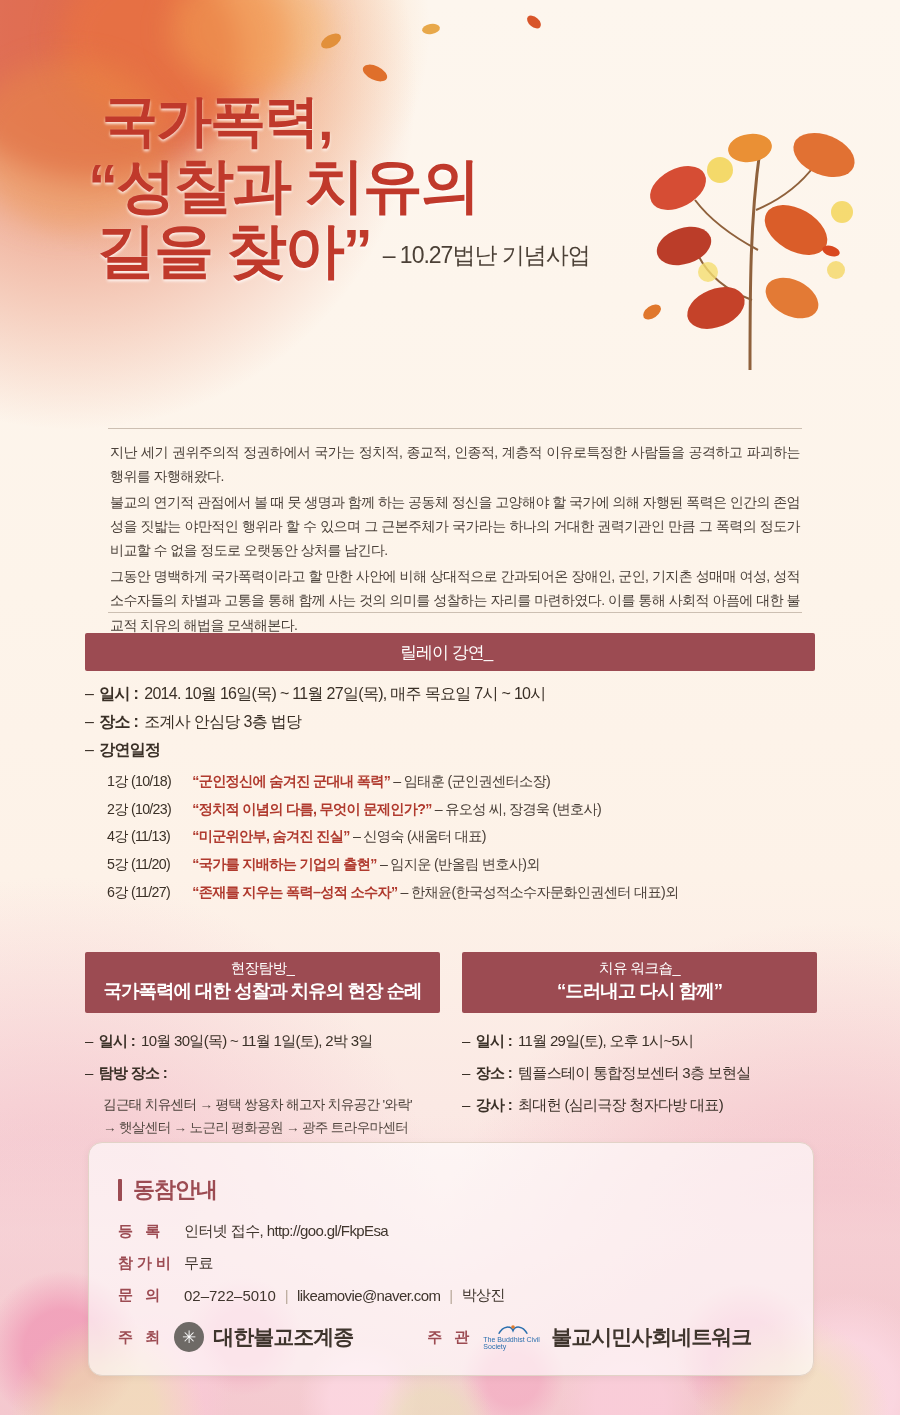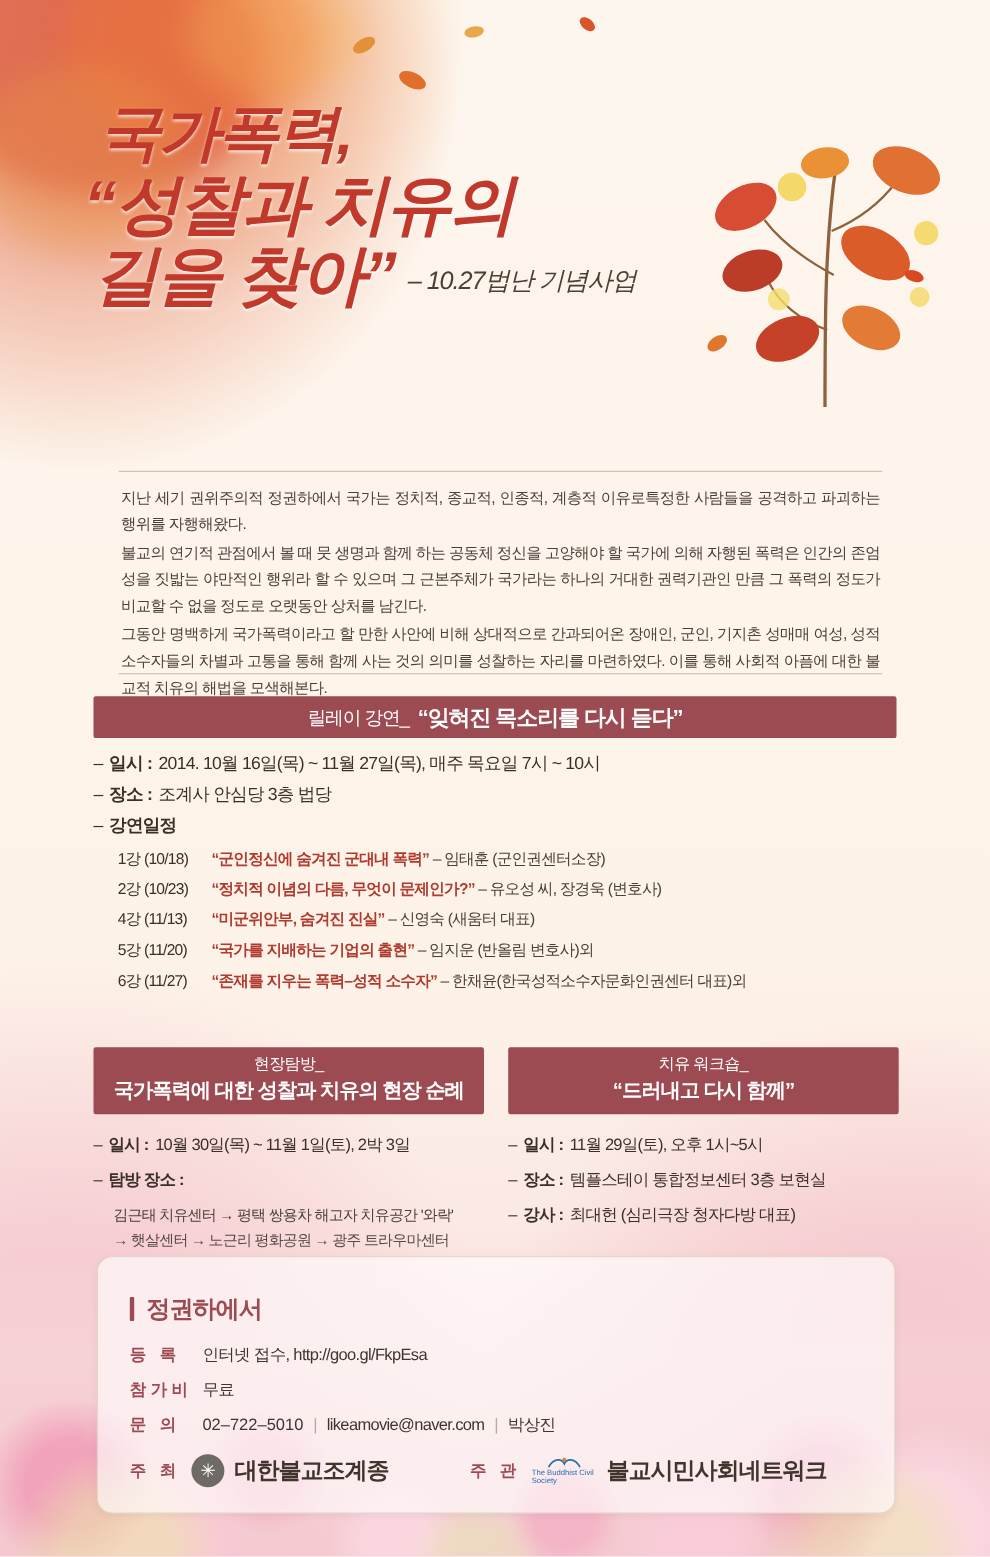--- a/index.html
+++ b/index.html
@@ -43,21 +43,21 @@
   }
   .flowerband2{
     position:absolute;left:0;right:0;bottom:0;height:190px;
     background:
       radial-gradient(circle at 12% 100%, rgba(236,230,170,.55) 0 6%, rgba(236,230,170,0) 12%),
       radial-gradient(circle at 48% 104%, rgba(230,228,178,.5) 0 6%, rgba(230,228,178,0) 12%),
       radial-gradient(circle at 88% 100%, rgba(236,230,170,.5) 0 6%, rgba(236,230,170,0) 12%);
   }
 
   
-  .title-wrap{position:absolute;left:76px;top:92px;width:560px;font-style:italic;}
+  .title-wrap{position:absolute;left:88px;top:92px;width:560px;}
   .t-line{
     font-family:"Liberation Sans", sans-serif;
     font-weight:bold;
     color:#c0392b;
     letter-spacing:-2px;
     text-shadow:0 2px 3px rgba(255,255,255,.8);
     line-height:1.02;
   }
   .t1{font-size:56px;margin-left:14px;}
   .t2{font-size:60px;margin-top:6px;}
@@ -203,21 +203,20 @@
   <div class="hr-top"></div>
   <div class="intro">
     <p>지난 세기 권위주의적 정권하에서 국가는 정치적, 종교적, 인종적, 계층적 이유로특정한 사람들을 공격하고 파괴하는 행위를 자행해왔다.</p>
     <p>불교의 연기적 관점에서 볼 때 뭇 생명과 함께 하는 공동체 정신을 고양해야 할 국가에 의해 자행된 폭력은 인간의 존엄성을 짓밟는 야만적인 행위라 할 수 있으며 그 근본주체가 국가라는 하나의 거대한 권력기관인 만큼 그 폭력의 정도가 비교할 수 없을 정도로 오랫동안 상처를 남긴다.</p>
     <p>그동안 명백하게 국가폭력이라고 할 만한 사안에 비해 상대적으로 간과되어온 장애인, 군인, 기지촌 성매매 여성, 성적 소수자들의 차별과 고통을 통해 함께 사는 것의 의미를 성찰하는 자리를 마련하였다. 이를 통해 사회적 아픔에 대한 불교적 치유의 해법을 모색해본다.</p>
   </div>
   <div class="hr-bot"></div>
 
   <div class="band band-relay">
     <span class="lead">릴레이 강연_</span>
-    <span>“잊혀진 목소리를 다시 듣다”</span>
   </div>
 
   <div class="relay-body">
     <div class="row">
       <span class="dash">–</span>
       <span class="bold">일시 :</span>
       <span style="margin-left:6px">2014. 10월 16일(목) ~ 11월 27일(목), 매주 목요일 7시 ~ 10시</span>
     </div>
     <div class="row">
       <span class="dash">–</span>
@@ -304,21 +303,21 @@
     </div>
   </div>
 
   <div class="flowerband"></div>
   <div class="flowerband2"></div>
 
   <div class="card"></div>
 
   <div class="card-title">
     <span class="bar"></span>
-    <span>정권하에서</span>
+    <span>동참안내</span>
   </div>
 
   <div class="info">
     <div class="line">
       <span class="lbl">등   록</span>
       <span class="val">인터넷 접수, http://goo.gl/FkpEsa</span>
     </div>
     <div class="line">
       <span class="lbl">참가비</span>
       <span class="val">무료</span>

